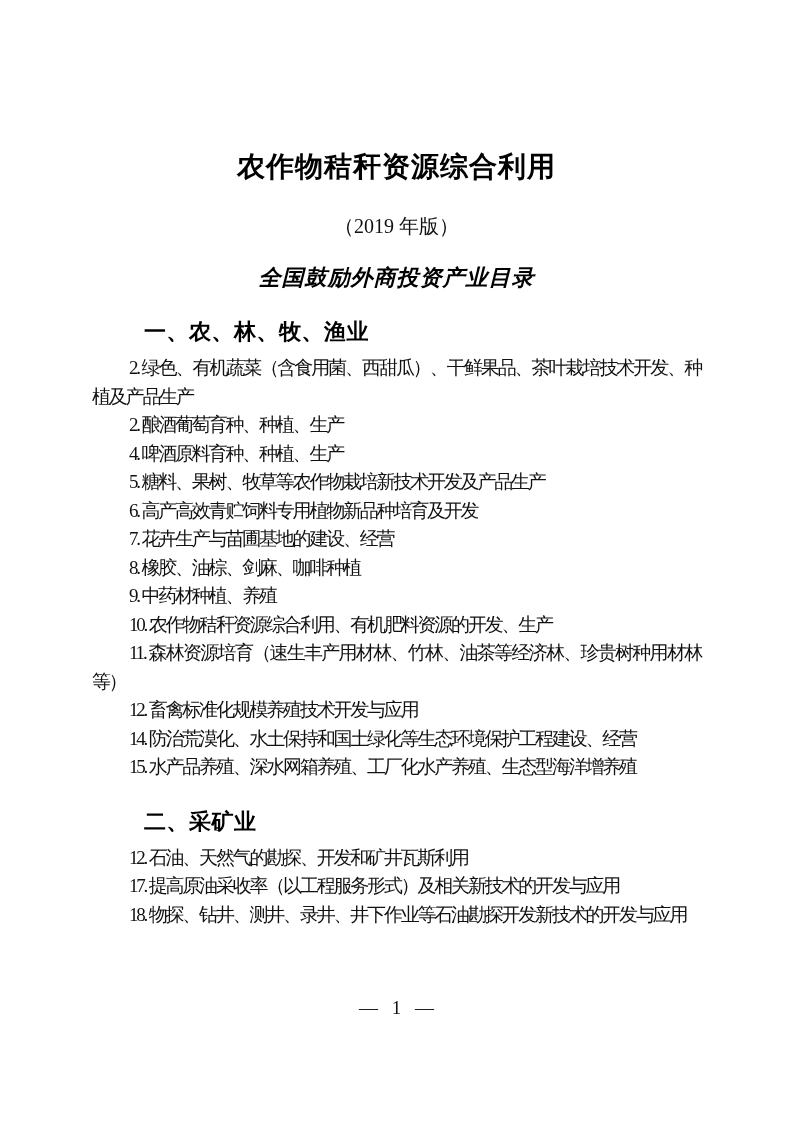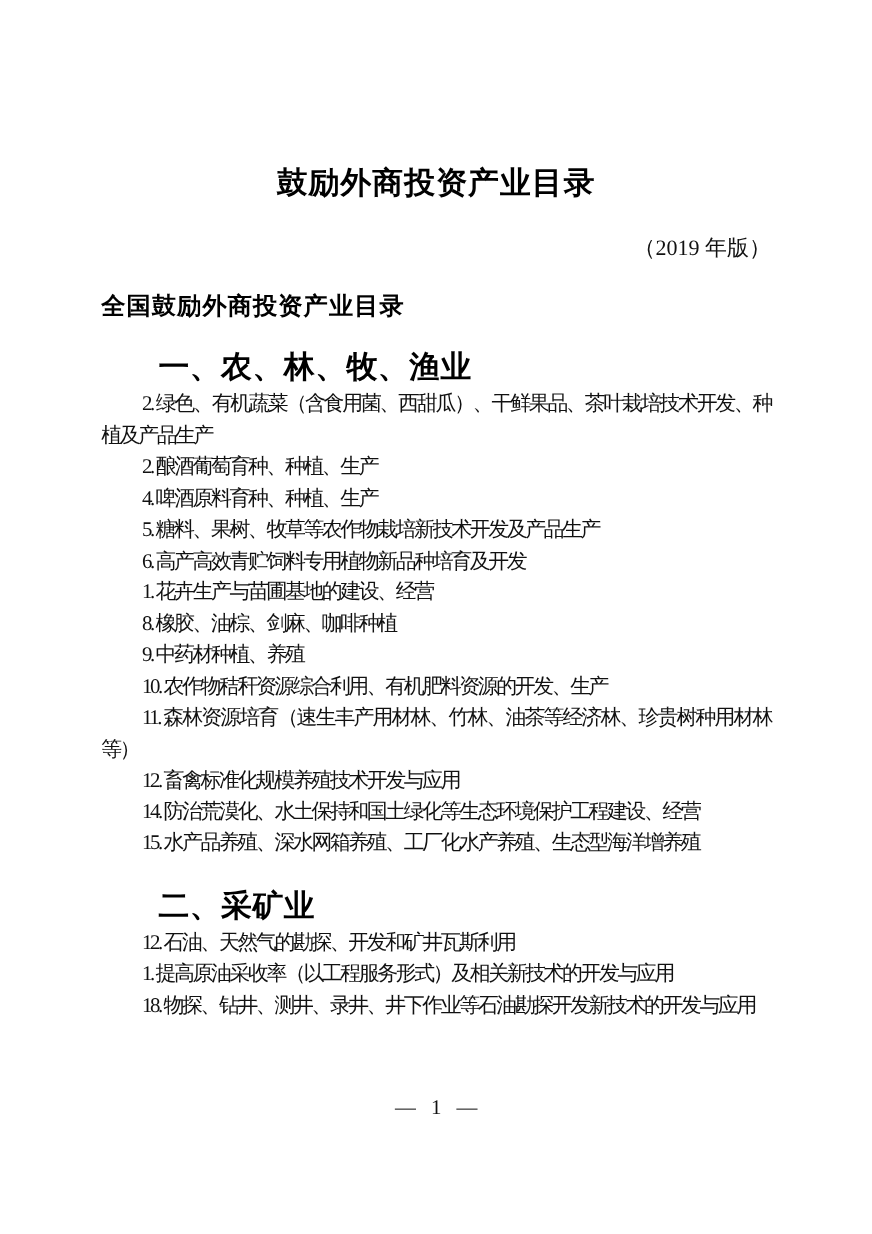--- a/index.html
+++ b/index.html
@@ -27,43 +27,44 @@
     padding-top: 148px;
     text-align: center;
     font-size: 28px;
     line-height: 38px;
     font-weight: bold;
     letter-spacing: 1px;
     color: #000000;
   }
   .doc-edition {
     margin-top: 27px;
-    text-align: right;
+    text-align: center;
     font-size: 20px;
     line-height: 26px;
     color: #111111;
   }
   .catalogue-title {
     margin: 24px 0 0 0;
-    text-align: left;
+    text-align: center;
     font-size: 22px;
     line-height: 30px;
     font-weight: bold;
     letter-spacing: 1px;
     font-family: "Liberation Sans", "DejaVu Sans", sans-serif;
     color: #000000;
+    font-style: italic;
   }
   .section-heading {
     margin: 26px 0 0 0;
-    font-size: 28px;
+    font-size: 22px;
     line-height: 29px;
     font-weight: bold;
     text-indent: 52px;
     letter-spacing: 0.5px;
-    font-family: Liberation Sans, sans-serif;
+    font-family: Liberation Mono, monospace;
     color: #000000;
   }
   .doc-section.section-2 .section-heading {
     margin-top: 27px;
   }
   .section-items {
     margin-top: 6px;
   }
   .item {
     margin: 0;
@@ -84,49 +85,49 @@
     line-height: 24px;
     word-spacing: 9px;
     color: #111111;
   }
 </style>
 </head>
 <body>
 
 <div class="page">
 
-  <h1 class="doc-title">鼓励外商投资产业目录</h1>
+  <h1 class="doc-title">农作物秸秆资源综合利用</h1>
 
   <div class="doc-edition">（2019 年版）</div>
 
   <h2 class="catalogue-title">全国鼓励外商投资产业目录</h2>
 
   <section class="doc-section section-1">
     <h3 class="section-heading">一、农、林、牧、渔业</h3>
     <div class="section-items">
         <p class="item">2. 绿色、有机蔬菜（含食用菌、西甜瓜）、干鲜果品、茶叶栽培技术开发、种植及产品生产</p>
         <p class="item">2. 酿酒葡萄育种、种植、生产</p>
         <p class="item">4. 啤酒原料育种、种植、生产</p>
         <p class="item">5. 糖料、果树、牧草等农作物栽培新技术开发及产品生产</p>
         <p class="item">6. 高产高效青贮饲料专用植物新品种培育及开发</p>
-        <p class="item">1. 花卉生产与苗圃基地的建设、经营</p>
+        <p class="item">7. 花卉生产与苗圃基地的建设、经营</p>
         <p class="item">8. 橡胶、油棕、剑麻、咖啡种植</p>
         <p class="item">9. 中药材种植、养殖</p>
         <p class="item">10. 农作物秸秆资源综合利用、有机肥料资源的开发、生产</p>
         <p class="item">11. 森林资源培育（速生丰产用材林、竹林、油茶等经济林、珍贵树种用材林等）</p>
         <p class="item">12. 畜禽标准化规模养殖技术开发与应用</p>
         <p class="item">14. 防治荒漠化、水土保持和国土绿化等生态环境保护工程建设、经营</p>
         <p class="item">15. 水产品养殖、深水网箱养殖、工厂化水产养殖、生态型海洋增养殖</p>
       </div>
   </section>
 
   <section class="doc-section section-2">
     <h3 class="section-heading">二、采矿业</h3>
     <div class="section-items">
         <p class="item">12. 石油、天然气的勘探、开发和矿井瓦斯利用</p>
-        <p class="item">1. 提高原油采收率（以工程服务形式）及相关新技术的开发与应用</p>
+        <p class="item">17. 提高原油采收率（以工程服务形式）及相关新技术的开发与应用</p>
         <p class="item">18. 物探、钻井、测井、录井、井下作业等石油勘探开发新技术的开发与应用</p>
       </div>
   </section>
 
   <div class="page-number">— 1 —</div>
 
 </div>
 
 </body></html>

